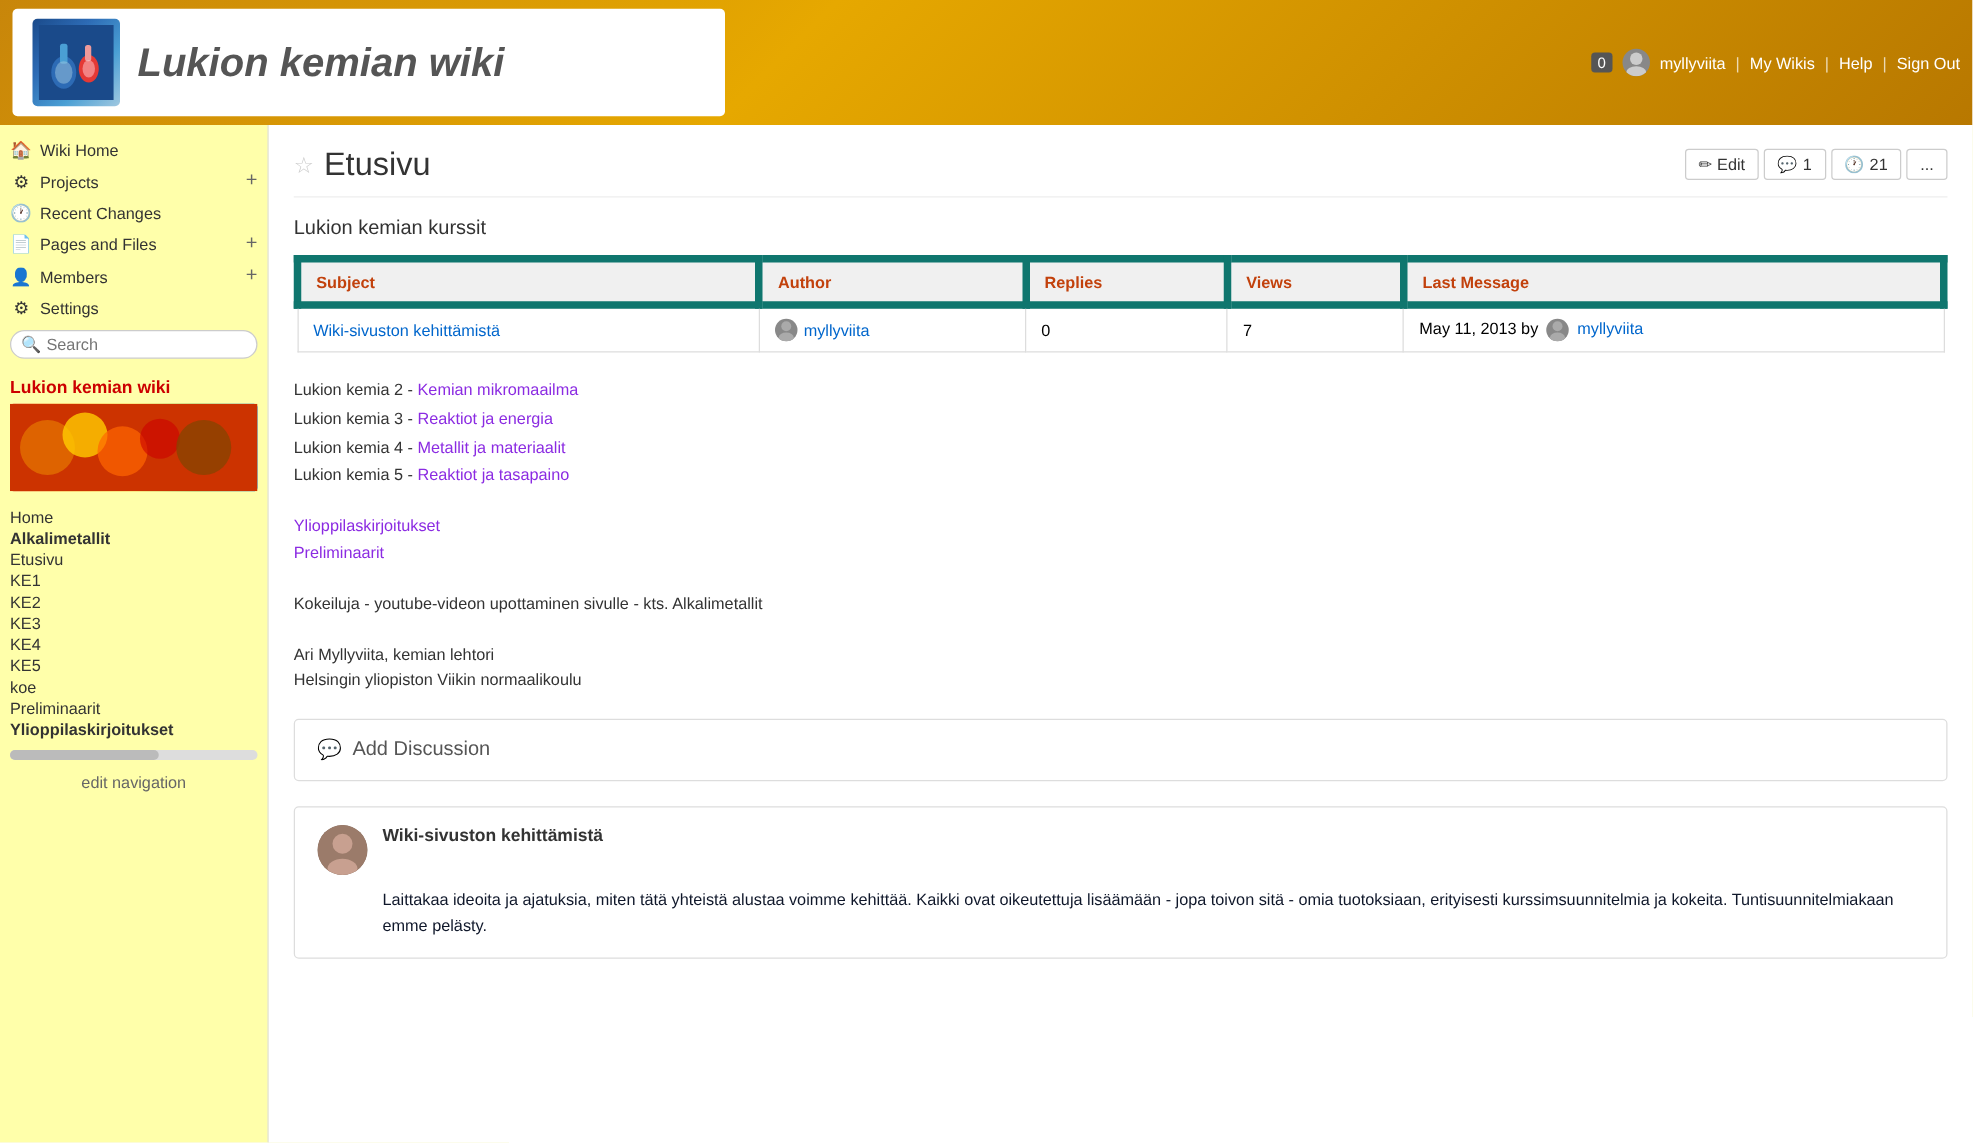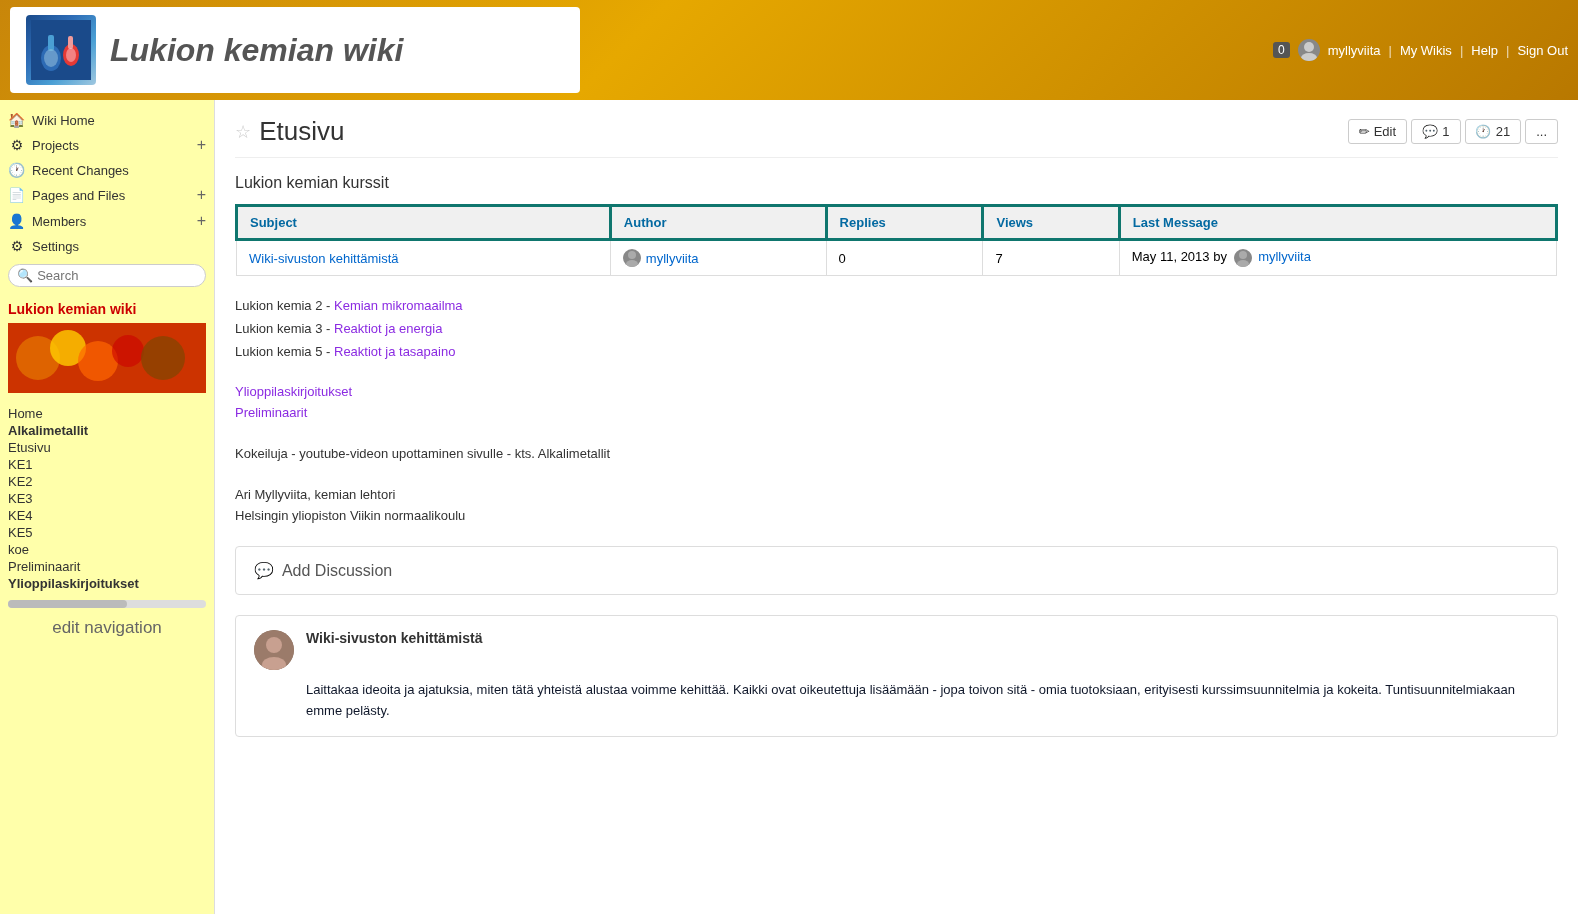--- a/index.html
+++ b/index.html
@@ -141,21 +141,21 @@
     .nav-link {
       display: block;
       color: #333;
       text-decoration: none;
       font-size: 13px;
       padding: 1px 0;
     }
     .nav-link.bold { font-weight: bold; }
     .edit-nav {
       color: #666;
-      font-size: 17px;
+      font-size: 13px;
       padding: 6px 24px;
       cursor: pointer;
       text-align: center;
     }
     .scrollbar-area {
       height: 8px;
       background: #ddd;
       margin: 4px 8px;
       border-radius: 4px;
       position: relative;
@@ -226,22 +226,22 @@
       width: 100%;
       border-collapse: collapse;
       margin-bottom: 20px;
       border: 1px solid #ddd;
     }
     .discussion-table th {
       background: #f0f0f0;
       padding: 8px 12px;
       text-align: left;
       font-size: 13px;
-      color: #0369a1;
-      border: 3px solid #0f766e;
+      color: #c2410c;
+      border: 6px solid #0f766e;
     }
     .discussion-table td {
       padding: 8px 12px;
       border: 1px solid #ddd;
       font-size: 13px;
     }
     .discussion-table a { color: #0066cc; text-decoration: none; }
     .user-link-inline {
       display: flex;
       align-items: center;
@@ -495,20 +495,23 @@
     </table>
 
     <div class="content-section">
       <div class="content-line">
         <span>Lukion kemia 2 - </span><a href="#">Kemian mikromaailma</a>
       </div>
       <div class="content-line">
         <span>Lukion kemia 3 - </span><a href="#">Reaktiot ja energia</a>
       </div>
       <div class="content-line">
+        <span>Lukion kemia 4 - </span><a href="#">Metallit ja materiaalit</a>
+      </div>
+      <div class="content-line">
         <span>Lukion kemia 5 - </span><a href="#">Reaktiot ja tasapaino</a>
       </div>
     </div>
 
     <div class="content-section">
       <div><a href="#">Ylioppilaskirjoitukset</a></div>
       <div><a href="#">Preliminaarit</a></div>
     </div>
 
     <div class="content-section">

